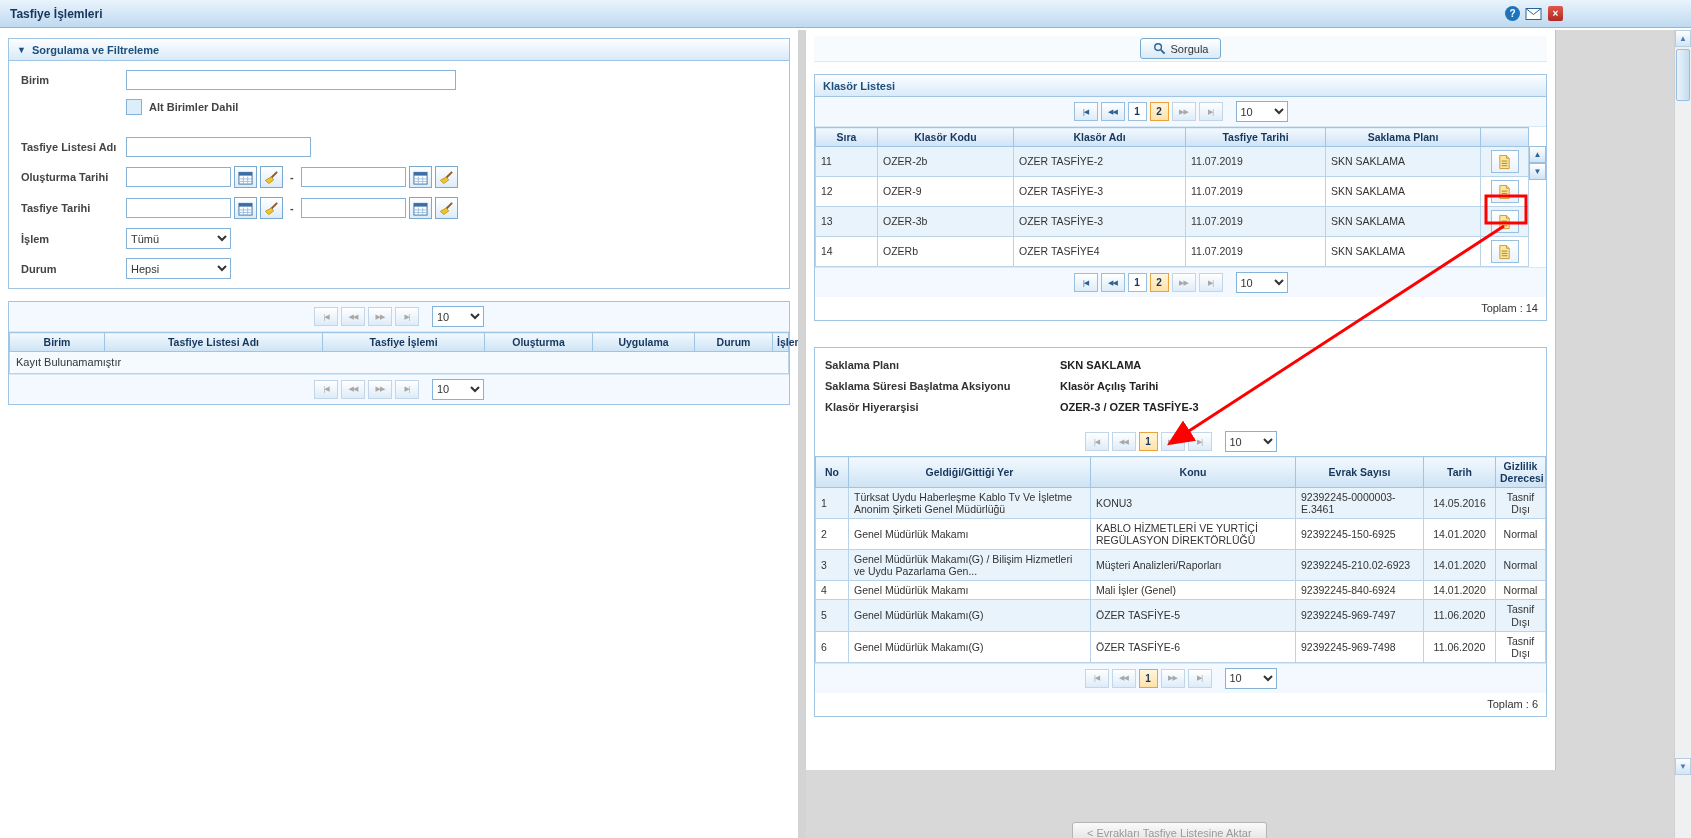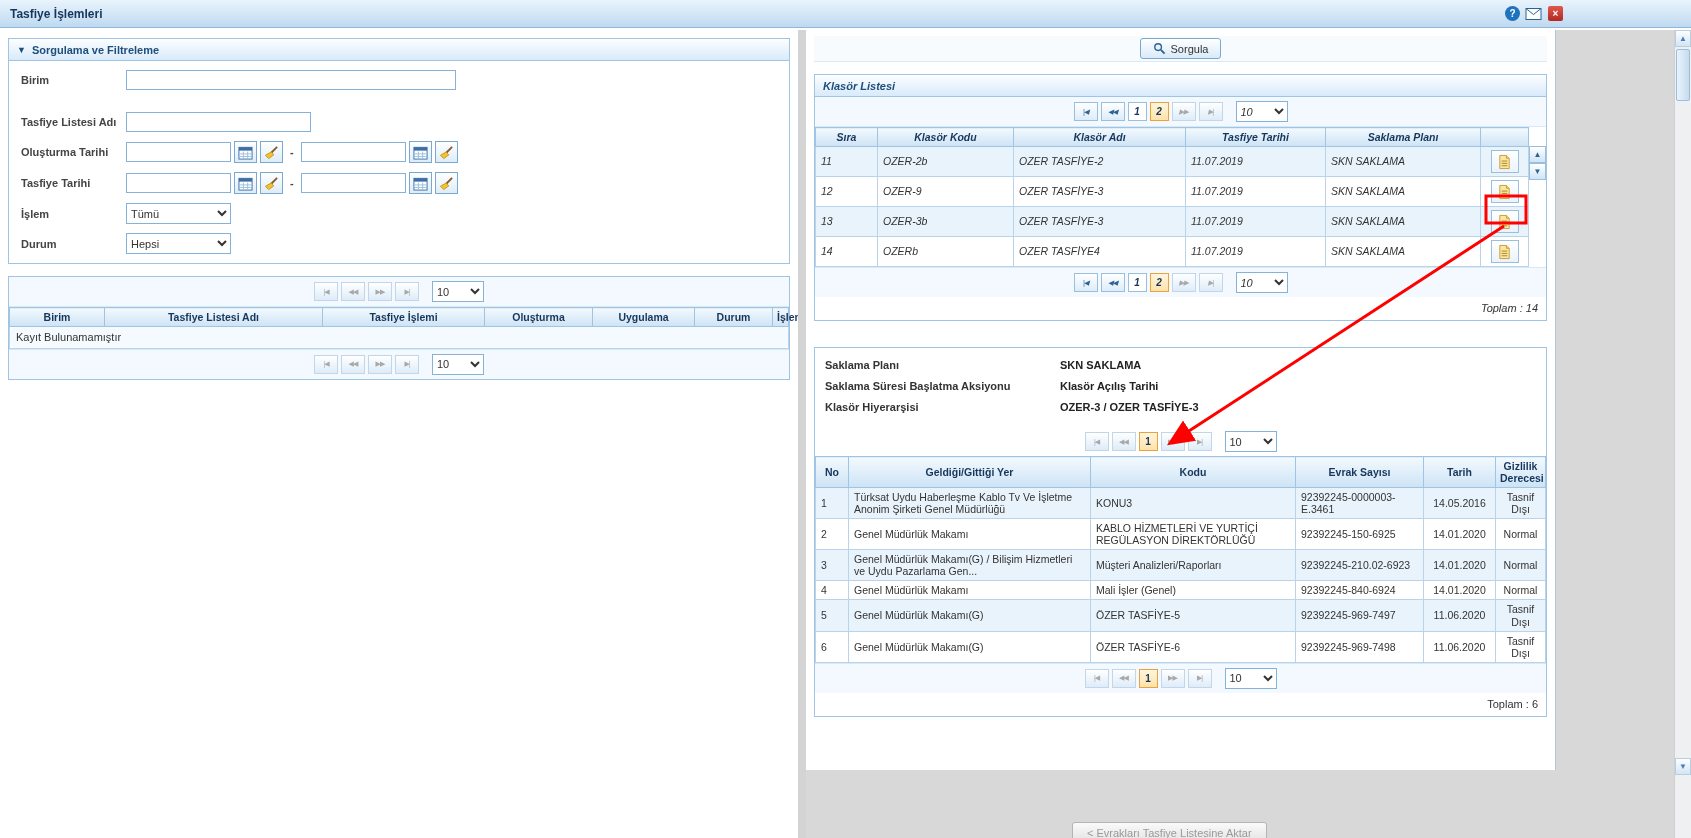--- a/index.html
+++ b/index.html
@@ -87,21 +87,21 @@
   .mini-scroll { width:17px; margin-top:19px; display:flex; flex-direction:column; justify-content:space-between; }
   .ms-btn { width:17px; height:17px; border:1px solid #9abede; background:linear-gradient(#fff,#cfe4f6);
             color:#2a6496; font-size:8px; display:flex; align-items:center; justify-content:center; cursor:pointer; }
 
   .doc-btn { width:28px; height:23px; border:1px solid #9abede; background:linear-gradient(#fff,#eaf3fb);
              display:inline-flex; align-items:center; justify-content:center; cursor:pointer; padding:0; }
 
   
   .sorgula-bar { height:26px; display:flex; align-items:center; justify-content:center; margin-bottom:8px;
                  background:#f7fbfe; border-bottom:1px solid #dce9f4; }
-  .klasor-panel { margin-top:12px;font-style:italic; }
+  .klasor-panel { margin-top:12px; }
   .evrak-panel { margin-top:26px; }
   .info-row { display:flex; margin:6px 10px; line-height:15px; }
   .info-label { width:235px; font-weight:bold; color:#333; flex-shrink:0; }
   .info-value { font-weight:bold; color:#222; }
 
   .transfer-btn { position:absolute; left:266px; top:792px; border:1px solid #b5b5b5;
                   background:linear-gradient(#fafafa,#e2e2e2); color:#9a9a9a; padding:4px 14px;
                   border-radius:3px; font:inherit; }
 
   
@@ -145,20 +145,24 @@
 
   <div class="panel filter-panel">
     <div class="panel-header">
       <span class="collapse-arrow">▼</span>
       <span>Sorgulama ve Filtreleme</span>
     </div>
     <div>
       <div class="fp-row">
         <span class="fp-label">Birim</span>
         <input type="text" class="in-wide" style="">
+      </div>
+      <div class="fp-row" style="margin-left:117px;">
+        <input type="checkbox" class="chk" style="">
+        <span class="chk-label">Alt Birimler Dahil</span>
       </div>
       <div class="fp-row" style="margin-top:22px;">
         <span class="fp-label">Tasfiye Listesi Adı</span>
         <input type="text" class="in-med" style="">
       </div>
       <div class="fp-row">
         <span class="fp-label">Oluşturma Tarihi</span>
         <input type="text" class="in-date" style="">
         <button class="icon-btn">
           <svg viewBox="0 0 16 16" width="15" height="15">
@@ -458,21 +462,21 @@
             <col style="width:242px">
             <col style="width:205px">
             <col style="width:128px">
             <col style="width:72px">
             <col>
         </colgroup>
         <tbody>
             <tr>
           <th>No</th>
           <th>Geldiği/Gittiği Yer</th>
-          <th>Kodu</th>
+          <th>Konu</th>
           <th>Evrak Sayısı</th>
           <th>Tarih</th>
           <th>Gizlilik Derecesi</th>
         </tr>
         <tr class="tint">
           <td>1</td>
           <td>Türksat Uydu Haberleşme Kablo Tv Ve İşletme Anonim Şirketi Genel Müdürlüğü</td>
           <td>KONU3</td>
           <td>92392245-0000003-E.3461</td>
           <td class="ctr">14.05.2016</td>

